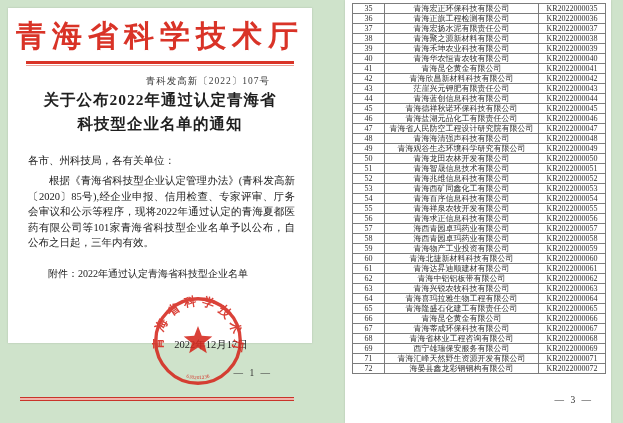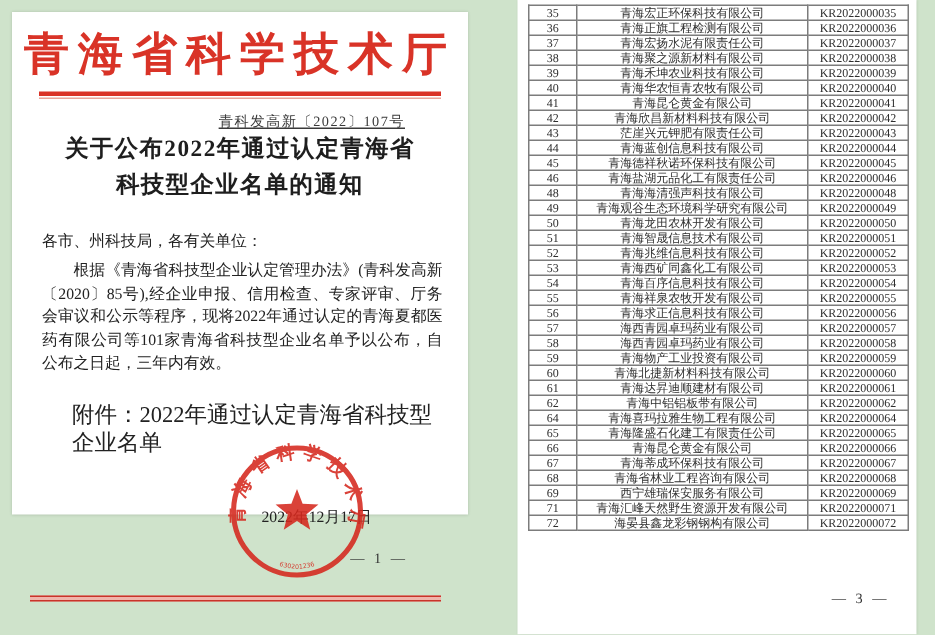--- a/index.html
+++ b/index.html
@@ -17,41 +17,41 @@
     margin-top:8px;text-align:center;
     color:#d93327;font-weight:bold;
     font-size:30px;letter-spacing:6px;
     font-family:"Liberation Serif","DejaVu Serif",serif;
   }
   .red-rule{margin:4px 18px 0 18px;}
   .red-rule .thick{height:3px;background:#d93327;}
   .red-rule .thin{height:1px;background:#eaa49a;margin-top:1px;}
   .doc-number{
     margin-top:9px;text-align:right;padding-right:42px;
-    font-size:9.5px;color:#3a3a3a;letter-spacing:1px;text-decoration:underline;
+    font-size:9.5px;color:#3a3a3a;letter-spacing:1px;
   }
   .doc-title{
     text-align:center;
     font-size:15.5px;font-weight:bold;color:#1e1e1e;
     line-height:24px;letter-spacing:1px;
   }
   .salutation{
     margin:18px 18px 0 20px;
     font-size:10.5px;color:#222;
   }
   .body-par{
     margin:5px 17px 0 20px;
     font-size:10.5px;color:#222;
     line-height:15.5px;
     text-align:justify;
     text-indent:2em;
   }
   .attachment{
     margin:16px 18px 0 40px;
-    font-size:15px;color:#222;
+    font-size:10px;color:#222;
   }
   .seal-wrap{position:absolute;left:143px;top:286px;width:94px;height:94px;z-index:2;opacity:.88;}
   .issue-date{
     position:absolute;left:148px;top:330px;width:110px;
     font-size:10.5px;color:#222;text-align:center;z-index:1;
   }
   .page-num-left{
     position:absolute;right:40px;top:360px;
     font-size:9.5px;color:#333;letter-spacing:2px;
   }
@@ -185,20 +185,25 @@
           <td>45</td>
           <td>青海德祥秋诺环保科技有限公司</td>
           <td>KR2022000045</td>
         </tr>
         <tr>
           <td>46</td>
           <td>青海盐湖元品化工有限责任公司</td>
           <td>KR2022000046</td>
         </tr>
         <tr>
+          <td>47</td>
+          <td>青海省人民防空工程设计研究院有限公司</td>
+          <td>KR2022000047</td>
+        </tr>
+        <tr>
           <td>48</td>
           <td>青海海清强声科技有限公司</td>
           <td>KR2022000048</td>
         </tr>
         <tr>
           <td>49</td>
           <td>青海观谷生态环境科学研究有限公司</td>
           <td>KR2022000049</td>
         </tr>
         <tr>
@@ -258,20 +263,25 @@
         </tr>
         <tr>
           <td>61</td>
           <td>青海达昇迪顺建材有限公司</td>
           <td>KR2022000061</td>
         </tr>
         <tr>
           <td>62</td>
           <td>青海中铝铝板带有限公司</td>
           <td>KR2022000062</td>
+        </tr>
+        <tr>
+          <td>63</td>
+          <td>青海兴锐农牧科技有限公司</td>
+          <td>KR2022000063</td>
         </tr>
         <tr>
           <td>64</td>
           <td>青海喜玛拉雅生物工程有限公司</td>
           <td>KR2022000064</td>
         </tr>
         <tr>
           <td>65</td>
           <td>青海隆盛石化建工有限责任公司</td>
           <td>KR2022000065</td>

